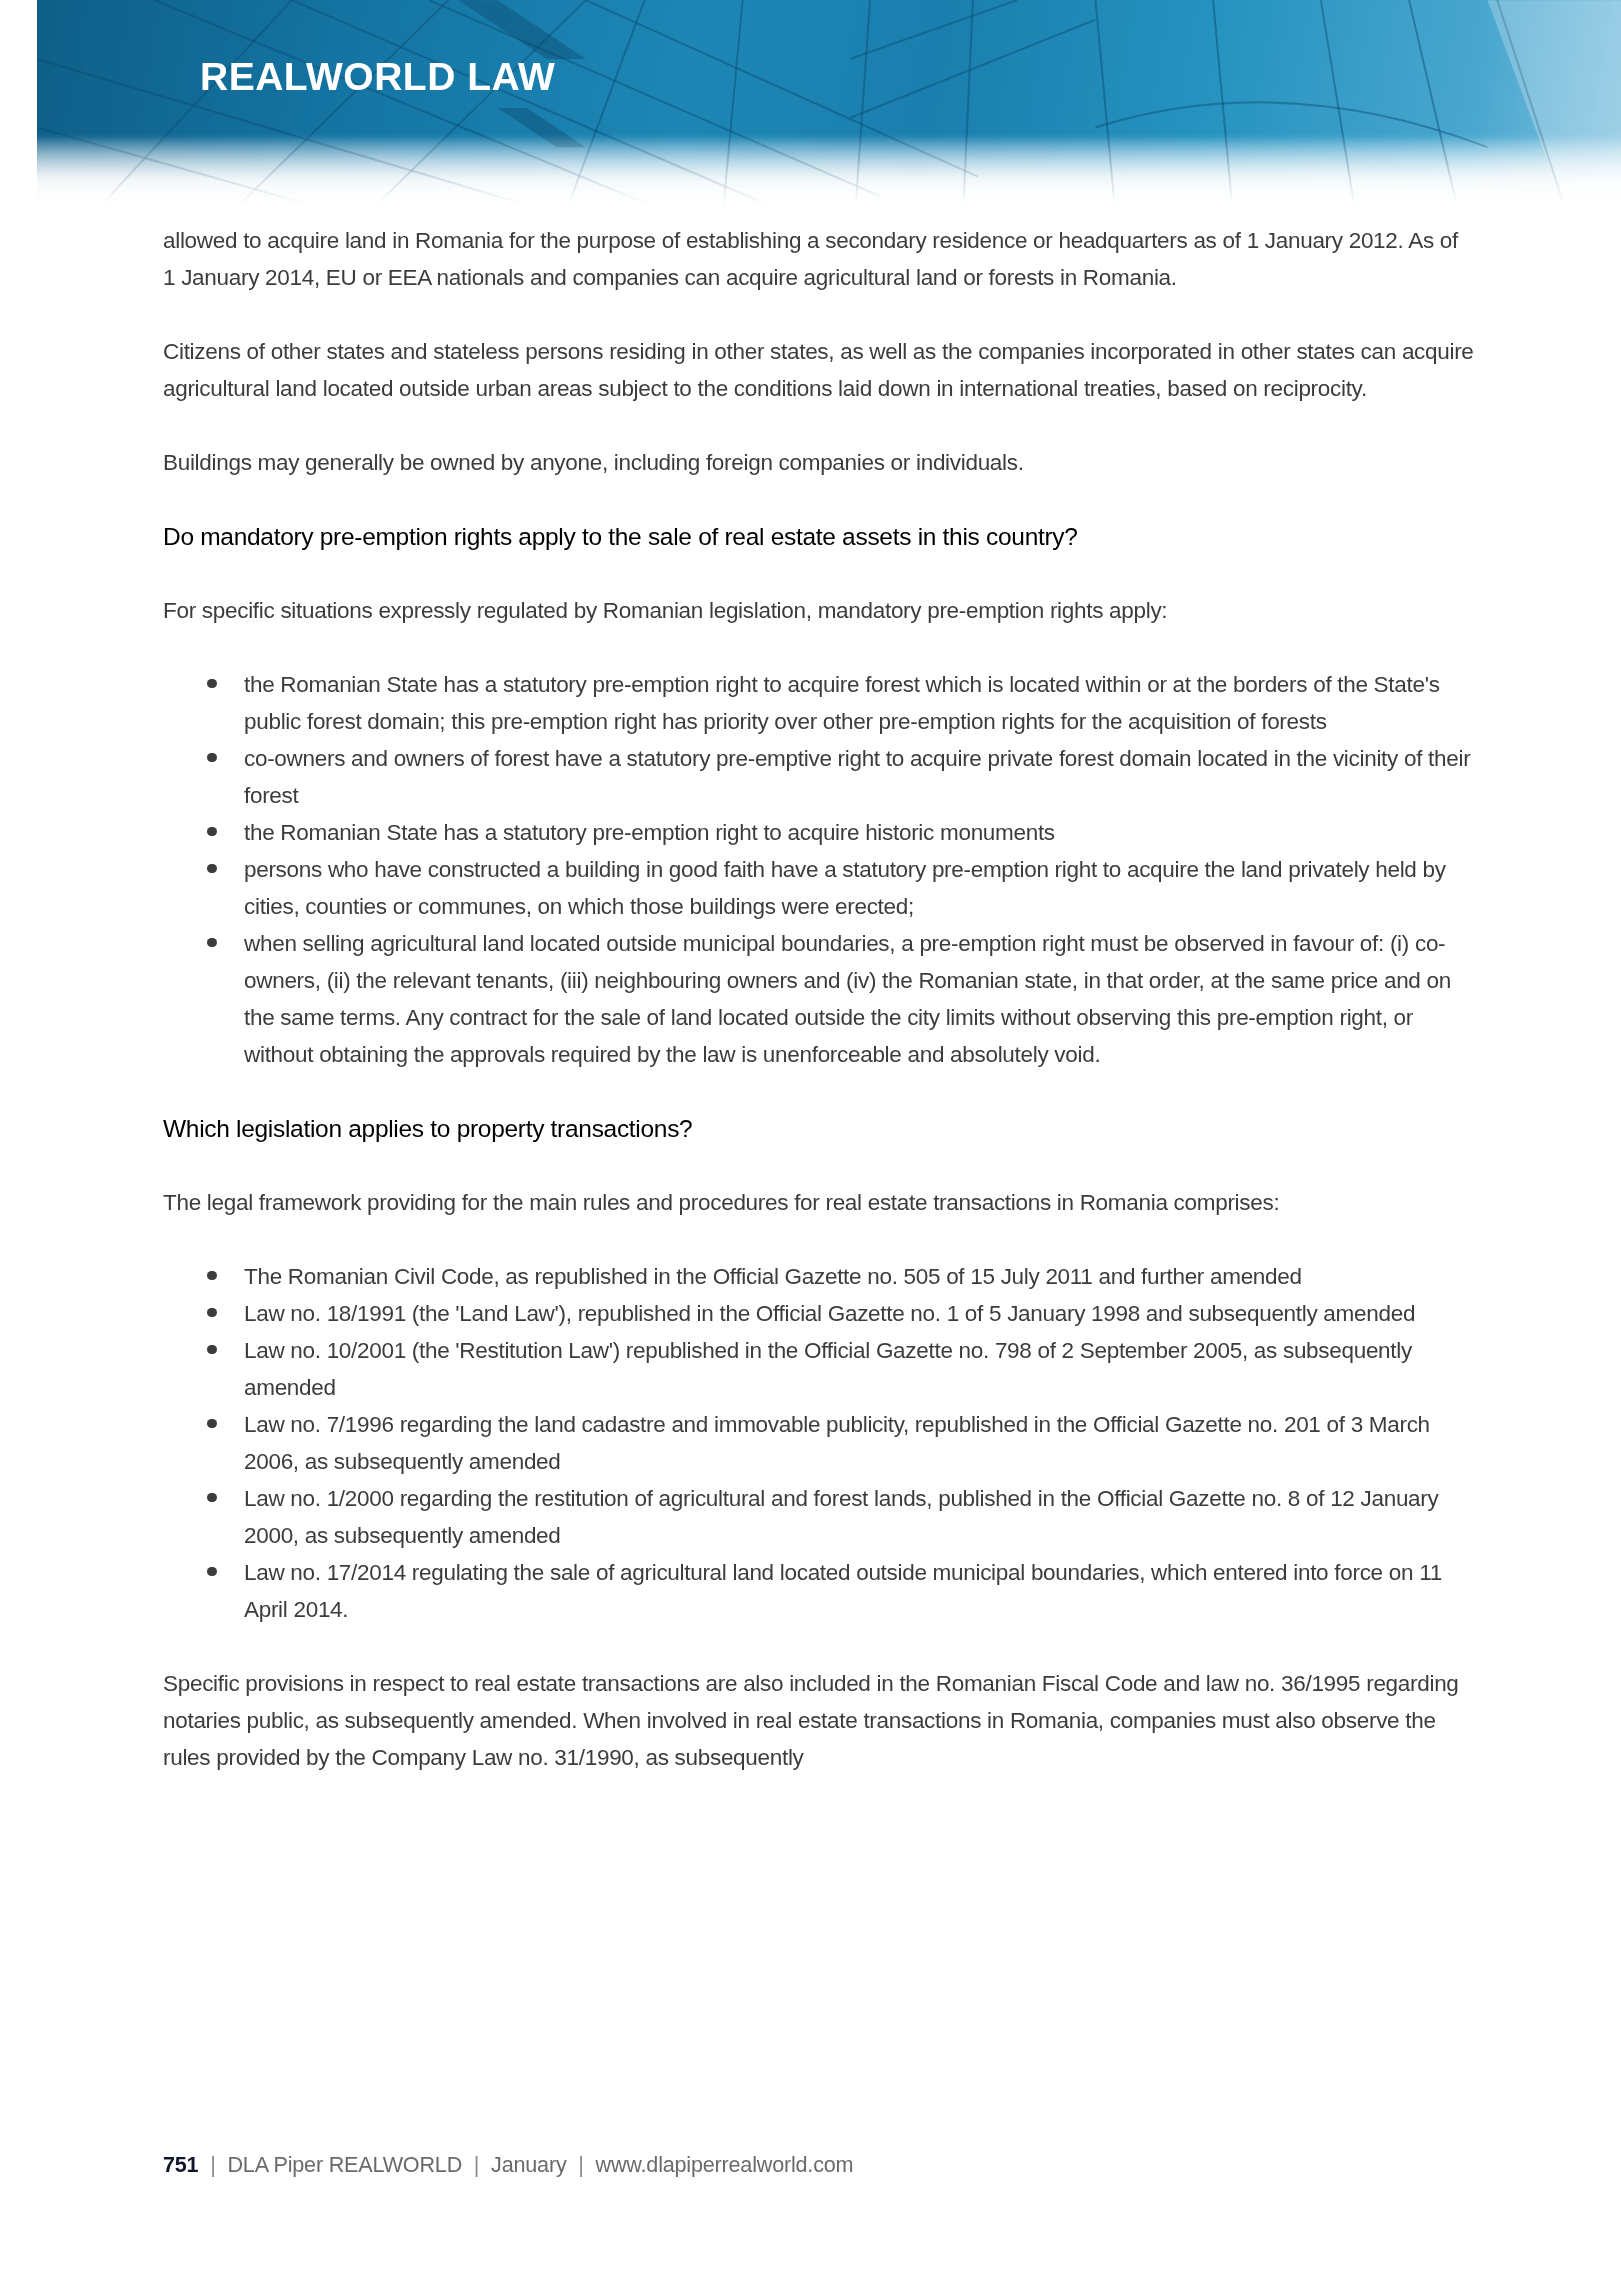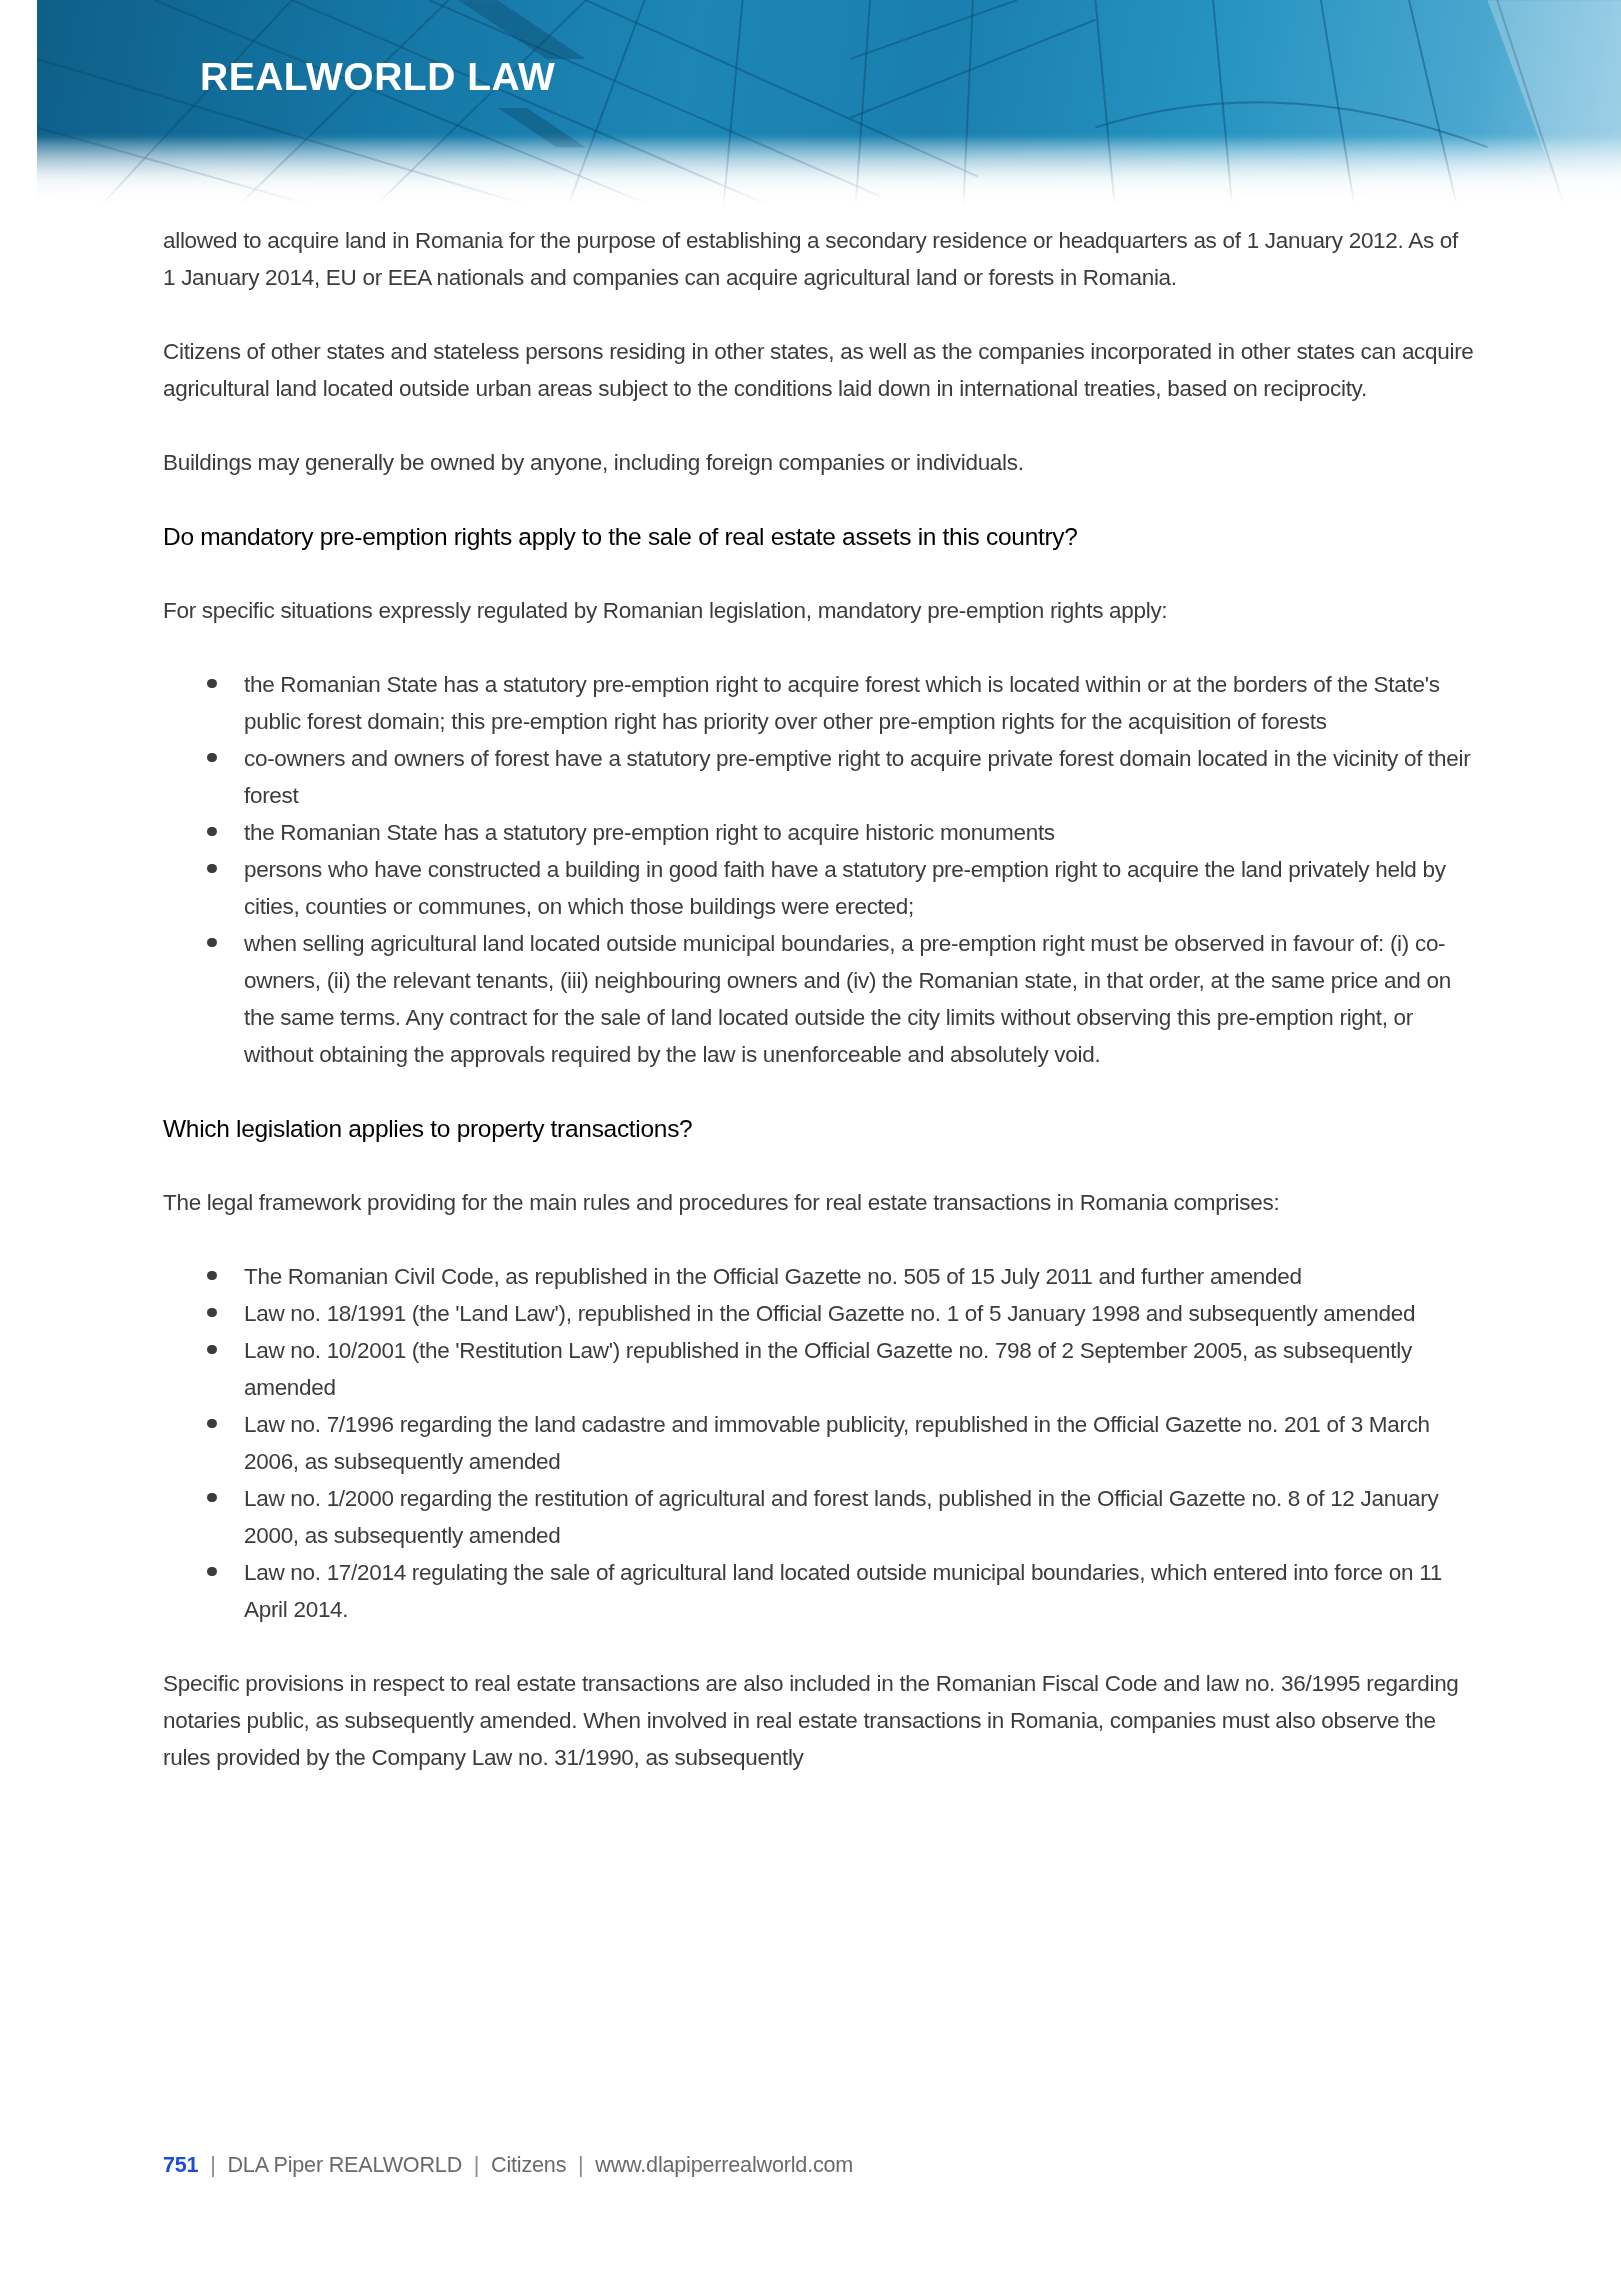--- a/index.html
+++ b/index.html
@@ -40,21 +40,21 @@
     ul { list-style: none; margin: 0 0 37px 0; padding: 0; }
     ul li { position: relative; padding-left: 81px; }
     ul li .bullet {
       position: absolute; left: 44px; top: 12.7px; width: 9.8px; height: 9.8px;
       border-radius: 50%; background: #3c3c3e;
     }
     .footer {
       position: absolute; left: 163px; top: 2152px; font-size: 21.6px; color: #6a6a6c;
       white-space: nowrap; letter-spacing: -0.2px;
     }
-    .footer .pg { font-weight: bold; color: #1d4ed8; }
+    .footer .pg { font-weight: bold; color: #0f172a; }
     .footer .sep { color: #8a8a8a; margin: 0 11.8px; }
   </style>
 </head>
 <body>
 
 <div class="banner">
   <svg width="1621" height="211" viewBox="0 0 1654 215">
     <g stroke="#0a4a6e" stroke-opacity="0.45" stroke-width="2" fill="none">
       <line x1="0" y1="60" x2="520" y2="215"></line>
       <line x1="0" y1="130" x2="300" y2="215"></line>
@@ -112,15 +112,15 @@
     <li><span class="bullet"></span><span>Law no. 18/1991 (the 'Land Law'), republished in the Official Gazette no. 1 of 5 January 1998 and subsequently amended</span></li>
     <li><span class="bullet"></span><span>Law no. 10/2001 (the 'Restitution Law') republished in the Official Gazette no. 798 of 2 September 2005, as subsequently amended</span></li>
     <li><span class="bullet"></span><span>Law no. 7/1996 regarding the land cadastre and immovable publicity, republished in the Official Gazette no. 201 of 3 March 2006, as subsequently amended</span></li>
     <li><span class="bullet"></span><span>Law no. 1/2000 regarding the restitution of agricultural and forest lands, published in the Official Gazette no. 8 of 12 January 2000, as subsequently amended</span></li>
     <li><span class="bullet"></span><span>Law no. 17/2014 regulating the sale of agricultural land located outside municipal boundaries, which entered into force on 11 April 2014.</span></li>
   </ul>
   <p>Specific provisions in respect to real estate transactions are also included in the Romanian Fiscal Code and law no. 36/1995 regarding notaries public, as subsequently amended. When involved in real estate transactions in Romania, companies must also observe the rules provided by the Company Law no. 31/1990, as subsequently</p>
 </div>
 
 <div class="footer">
-  <span class="pg">751</span><span class="sep">|</span><span>DLA Piper REALWORLD</span><span class="sep">|</span><span>Citizens</span><span class="sep">|</span><span>www.dlapiperrealworld.com</span>
+  <span class="pg">751</span><span class="sep">|</span><span>DLA Piper REALWORLD</span><span class="sep">|</span><span>January</span><span class="sep">|</span><span>www.dlapiperrealworld.com</span>
 </div>
 
 
 </body></html>

